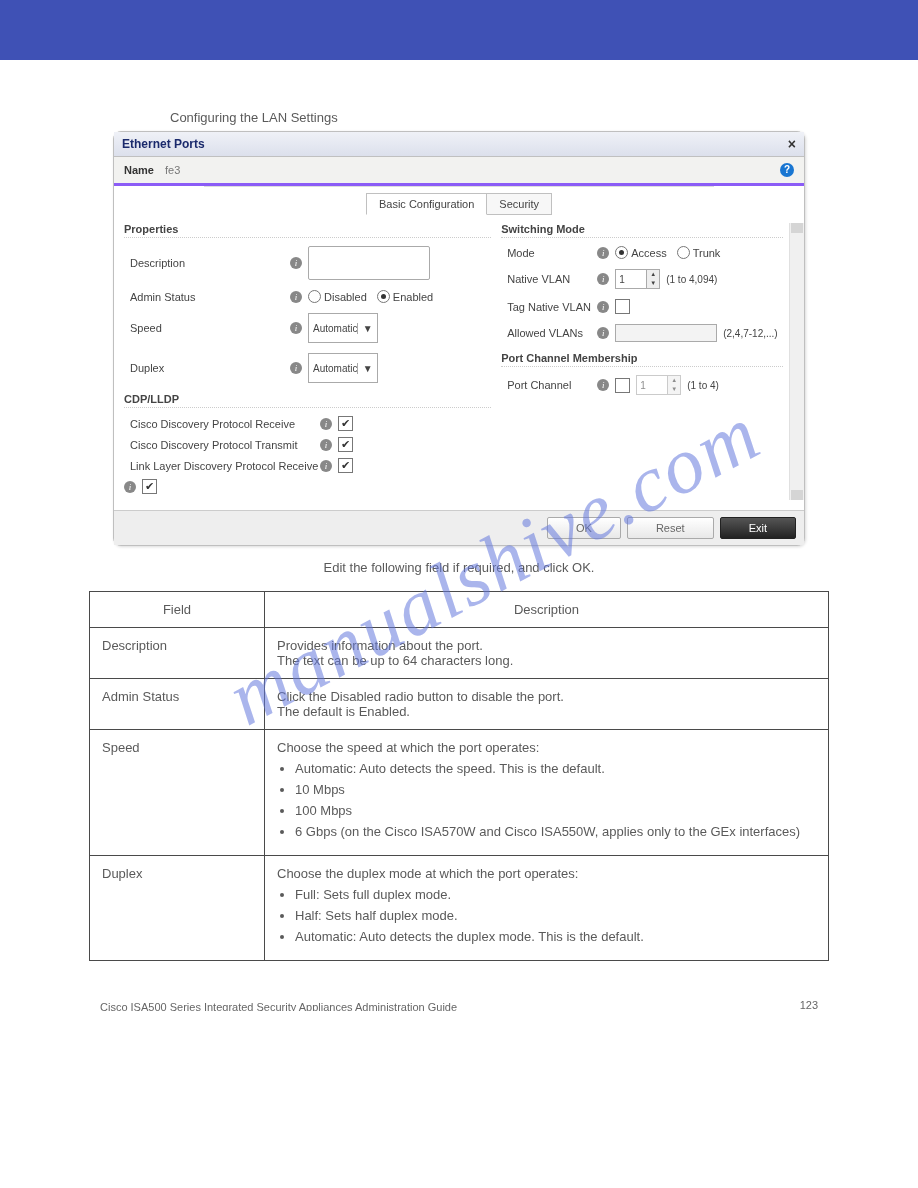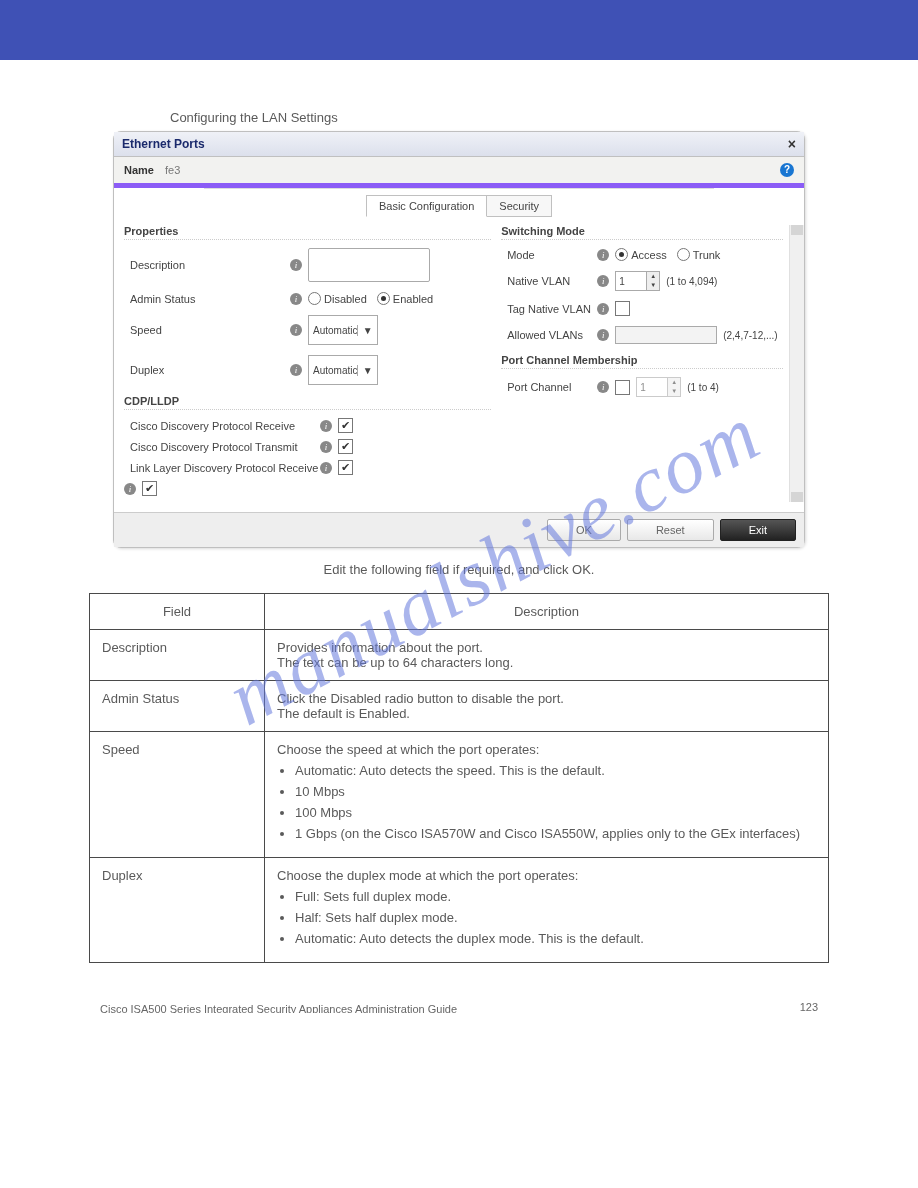--- a/index.html
+++ b/index.html
@@ -45,21 +45,21 @@
     font-size: 12px;
   }
   .close-x {
     font-weight: bold;
     font-size: 14px;
     color: #333;
     cursor: pointer;
   }
   .name-bar {
     background: #f2f2f0;
-    border-bottom: 5px solid #8b5cf6;
+    border-bottom: 3px solid #8b5cf6;
     padding: 6px 10px;
     display: flex;
     justify-content: space-between;
     align-items: center;
   }
   .name-bar .label {
     font-weight: bold;
     color: #333;
     margin-right: 8px;
   }
@@ -507,21 +507,21 @@
     </td>
   </tr>
   <tr>
     <td>Speed</td>
     <td>
       <div>Choose the speed at which the port operates:</div>
       <ul class="bullet-list">
         <li>Automatic: Auto detects the speed. This is the default.</li>
         <li>10 Mbps</li>
         <li>100 Mbps</li>
-        <li>1 Gbps (on the Cisco ISA570W and Cisco ISA550W, applies only to the GEx interfaces)</li>
+        <li>6 Gbps (on the Cisco ISA570W and Cisco ISA550W, applies only to the GEx interfaces)</li>
       </ul>
     </td>
   </tr>
   <tr>
     <td>Duplex</td>
     <td>
       <div>Choose the duplex mode at which the port operates:</div>
       <ul class="bullet-list">
         <li>Full: Sets full duplex mode.</li>
         <li>Half: Sets half duplex mode.</li>

